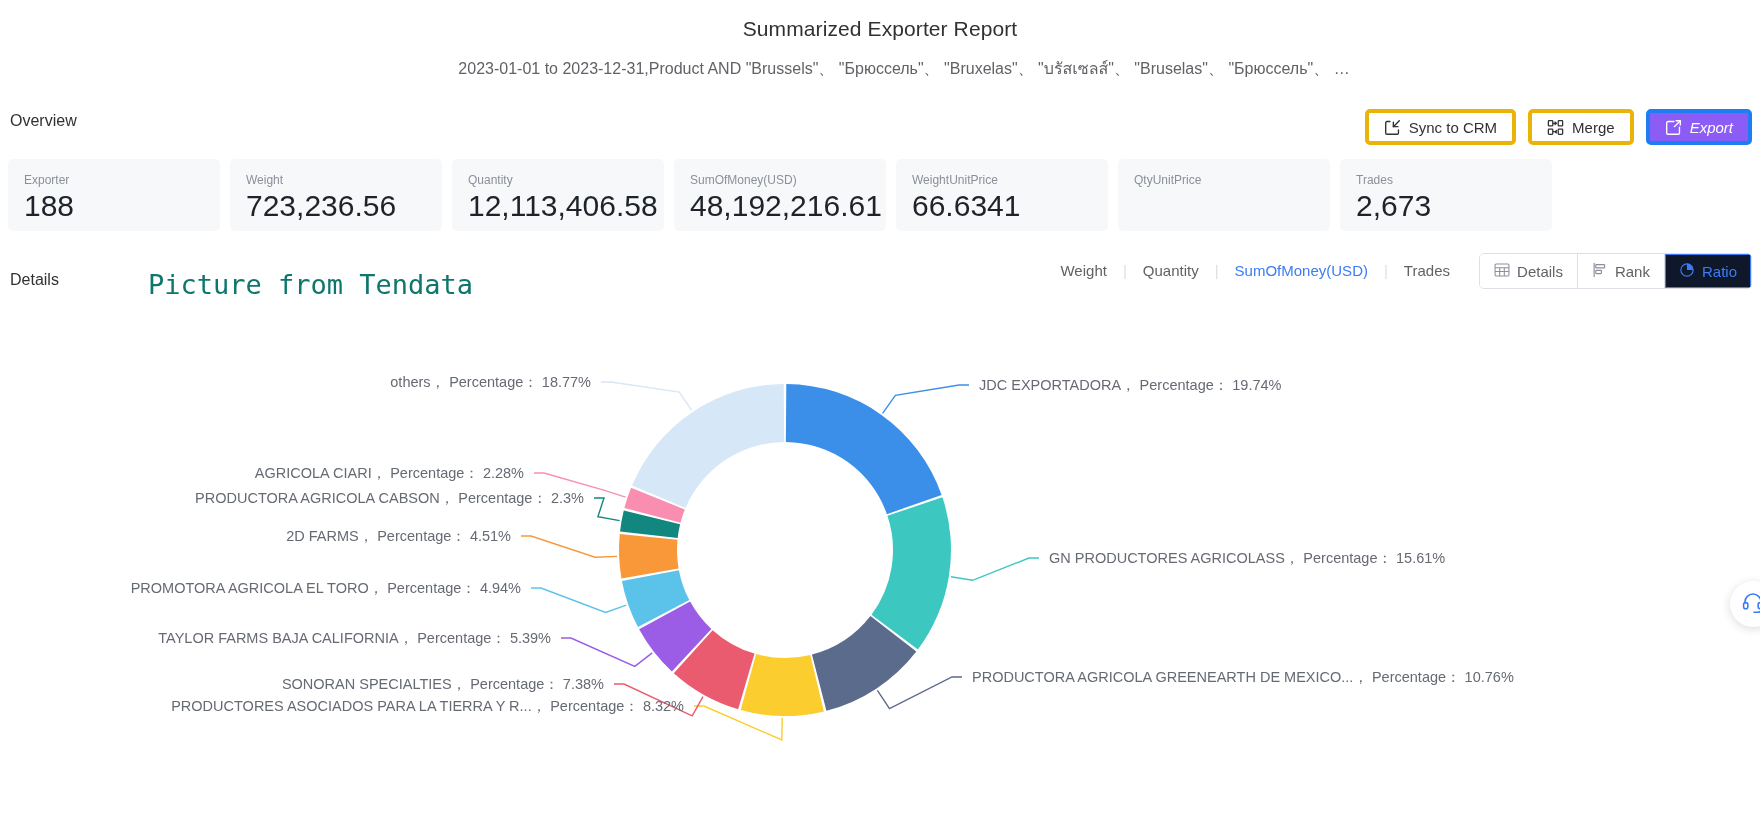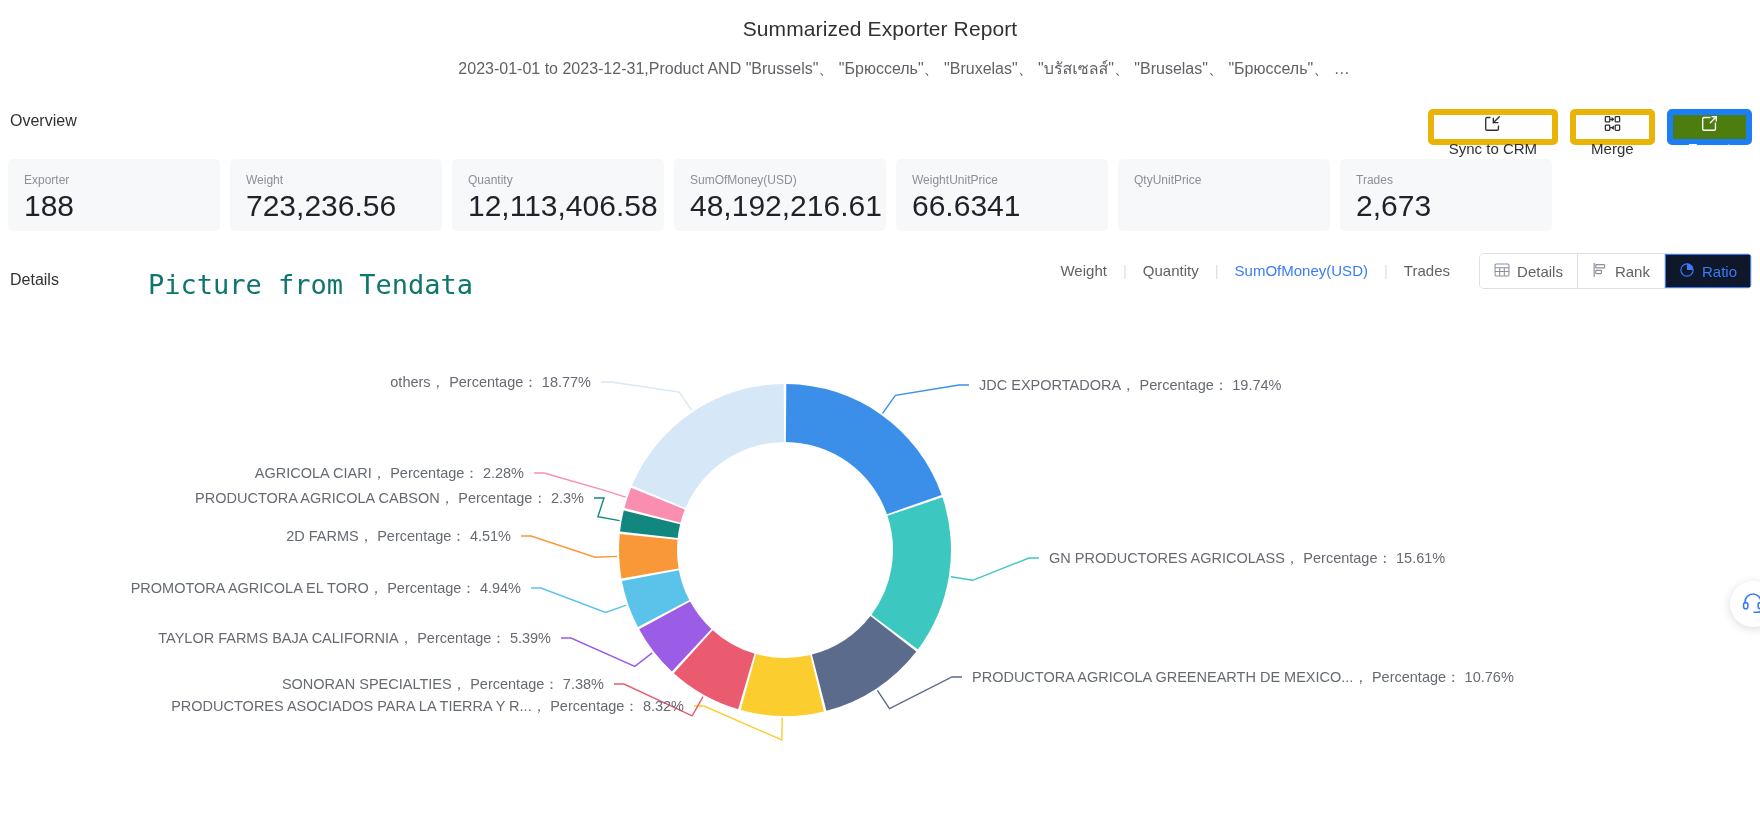--- a/index.html
+++ b/index.html
@@ -31,27 +31,27 @@
   #overview-label { top: 112px; left: 10px; }
   #details-label  { top: 271px; left: 10px; }
 
   .toolbar {
     position: absolute; top: 109px; right: 8px;
     display: flex; align-items: center; gap: 12px;
   }
   .btn {
     display: inline-flex; align-items: center; gap: 8px;
     height: 36px; padding: 0 15px;
-    border: 6px solid #eab308; border-radius: 5px;
+    border: 4px solid #eab308; border-radius: 5px;
     background: #fff; color: #303133; font-size: 15px;
     font-family: "Liberation Sans", sans-serif;
-    cursor: pointer; white-space: nowrap; flex-direction: column;
+    cursor: pointer; white-space: nowrap;
   }
   .btn.primary {
-    background: #4d7c0f; border-color: #1c7ef3; color: #fff;
+    background: #8b5cf6; border-color: #1c7ef3; color: #fff; font-style: italic;
   }
   .btn svg { display:block; }
 
   
   .stats {
     position: absolute; top: 159px; left: 8px;
     display: flex; gap: 10px;
   }
   .stat-card {
     width: 212px; height: 72px;

